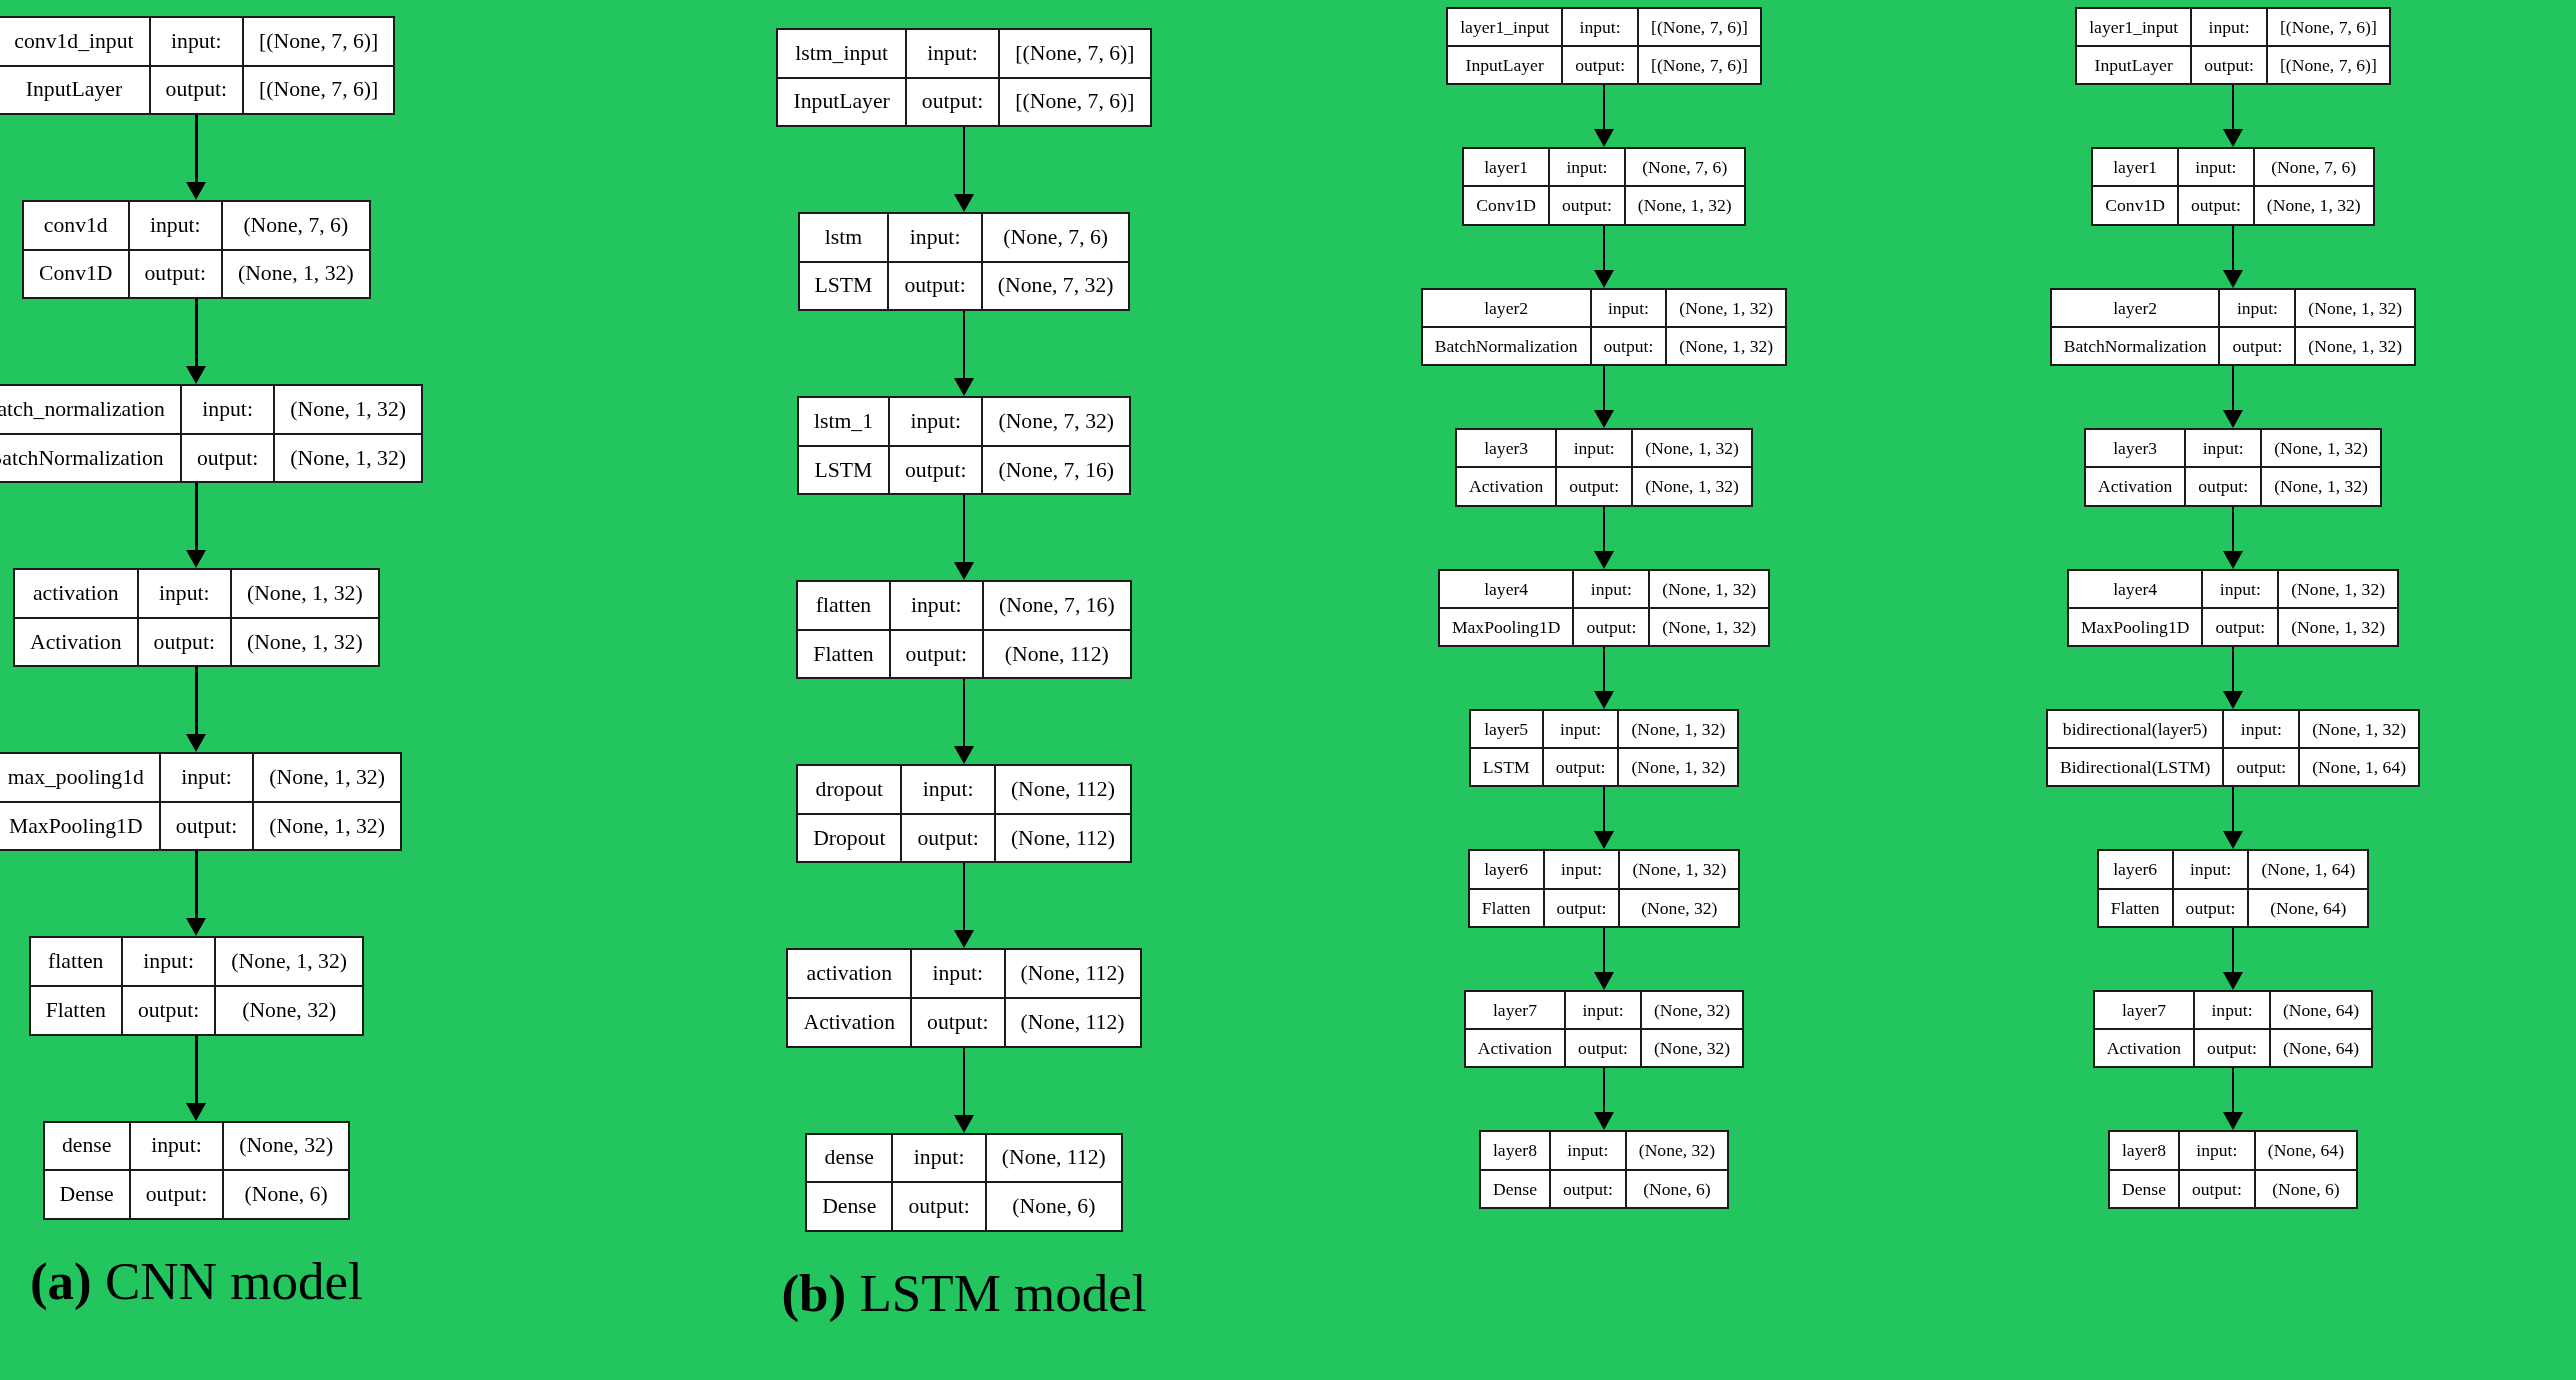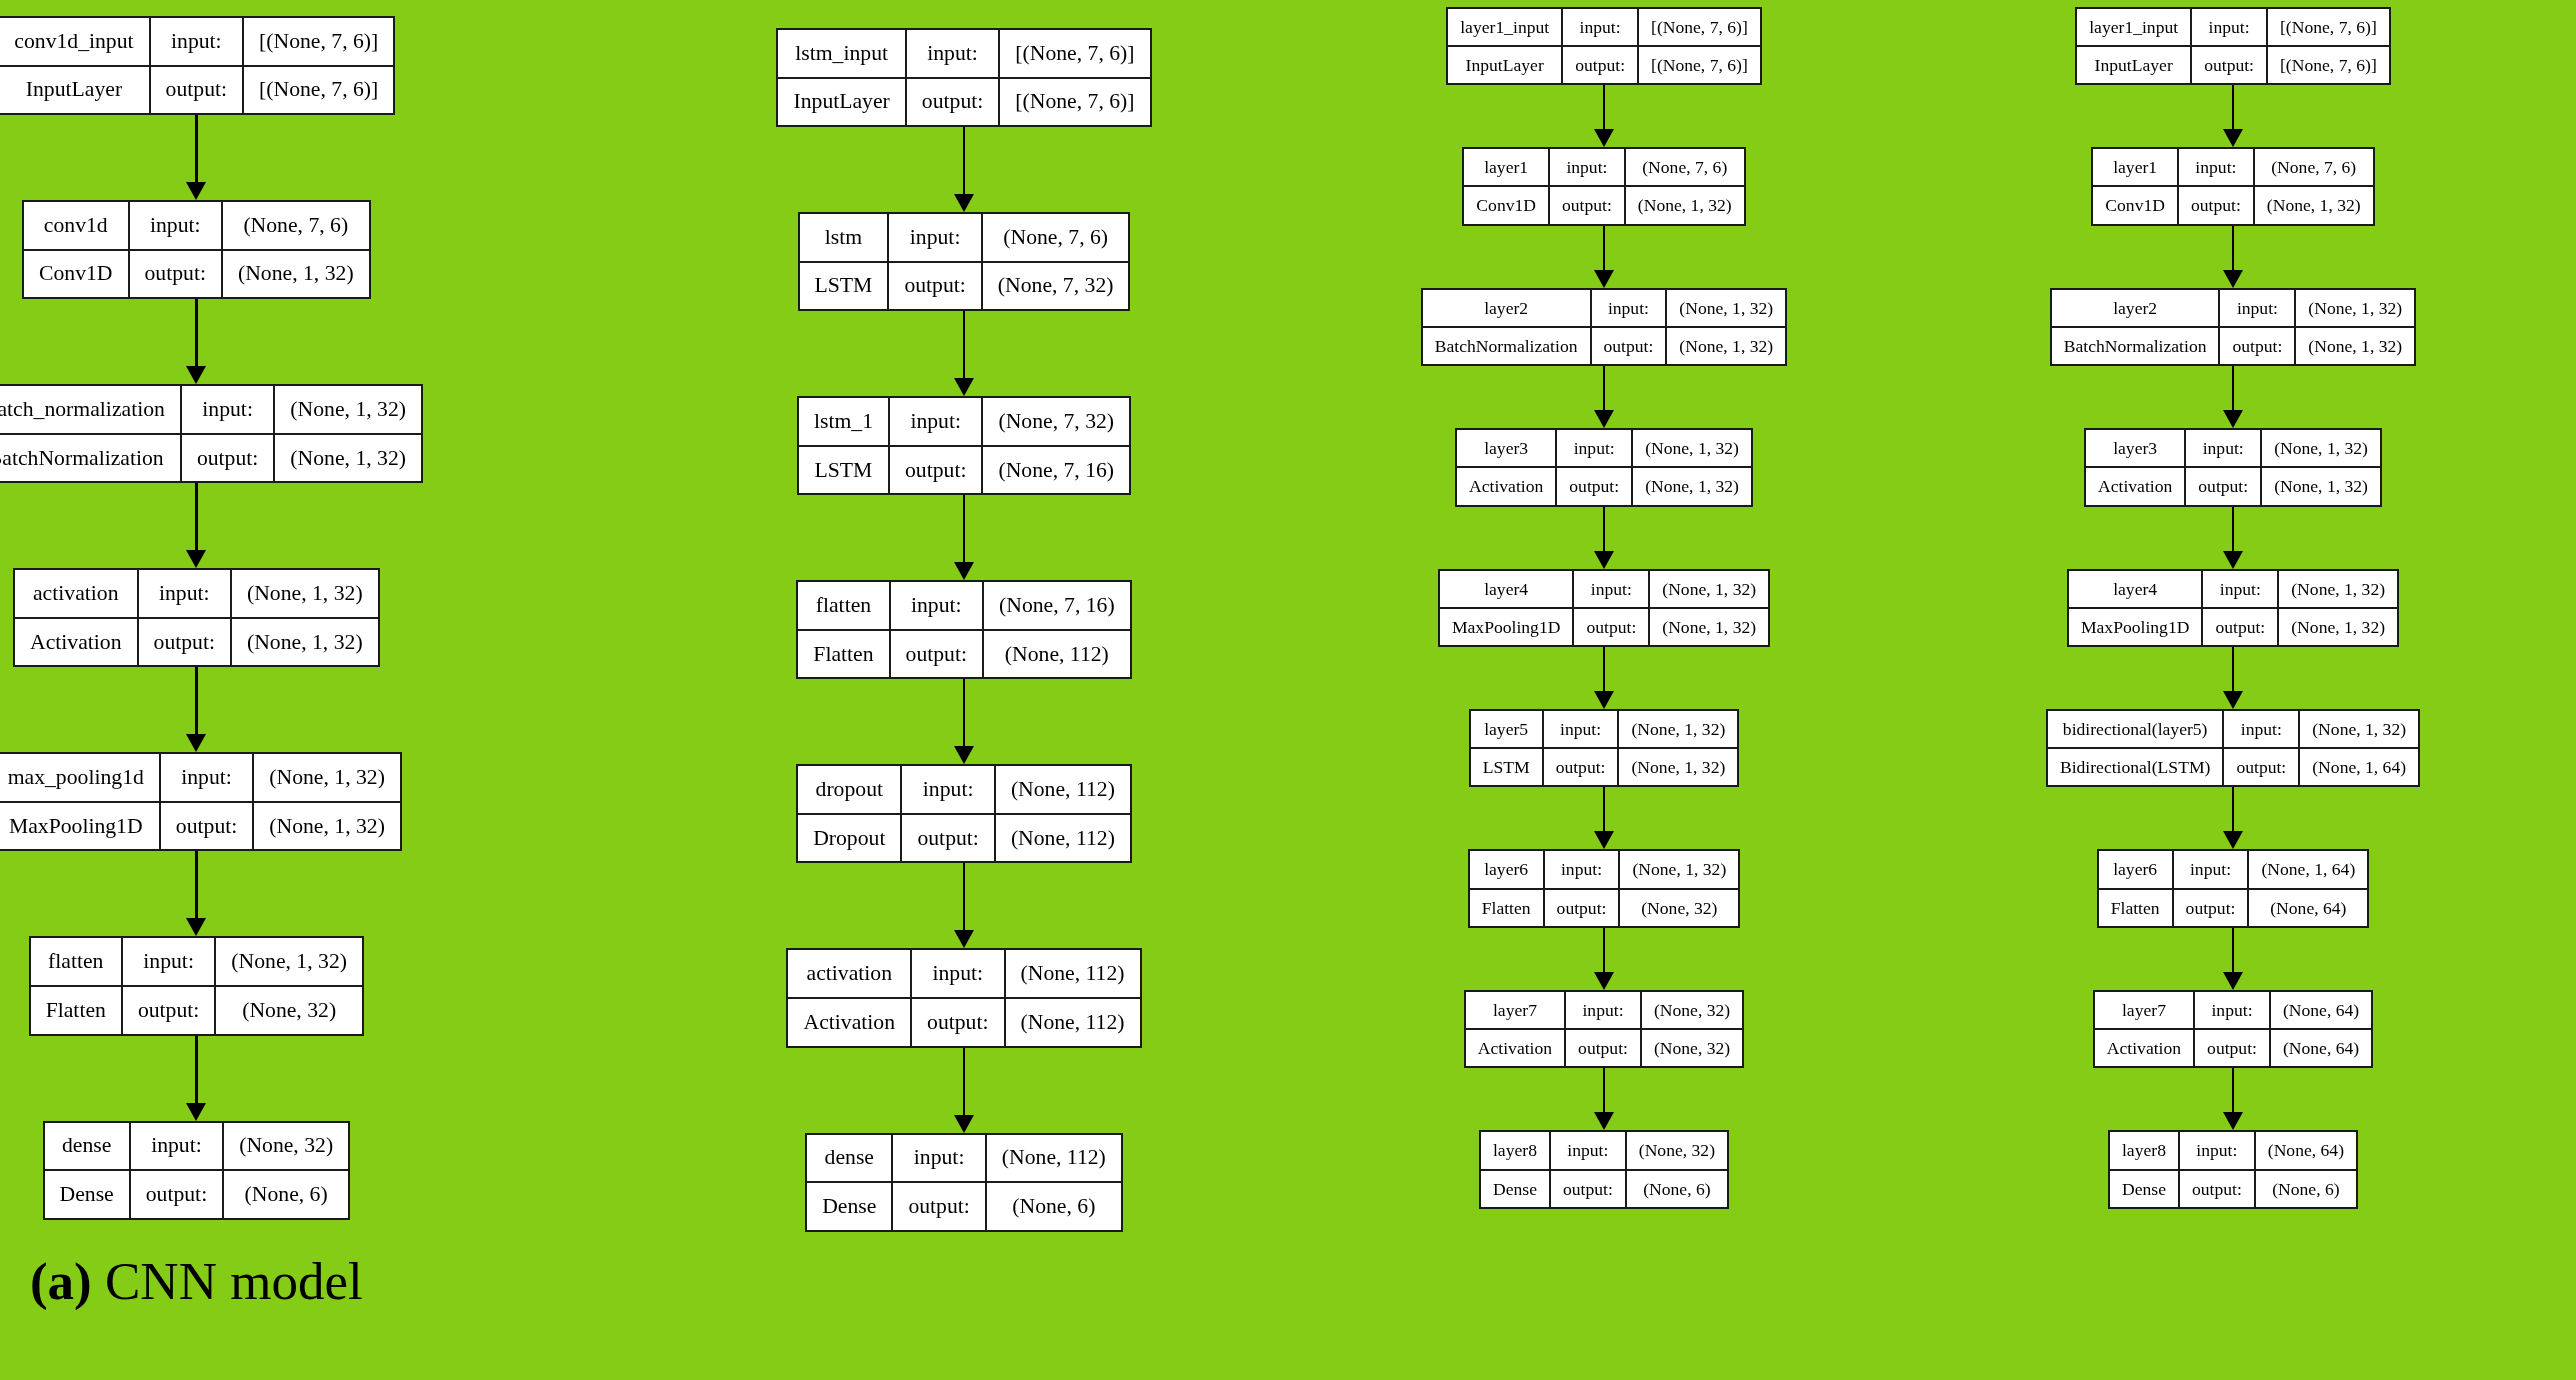--- a/index.html
+++ b/index.html
@@ -1,20 +1,20 @@
 <!DOCTYPE html>
 <html style="font-size:10.8px"><head>
 <meta charset="utf-8">
 <style>
   html, body { margin: 0; padding: 0; background: #fff; }
   .canvas {
     position: relative;
     width: 2576px;
     height: 1380px;
-    background: #84cc16;
+    background: #22c55e;
     font-family: "Liberation Serif", "DejaVu Serif", serif;
     color: #000;
     overflow: hidden;
   }
   .model-col {
     position: absolute;
     display: flex;
     flex-direction: column;
     align-items: center;
   }
@@ -274,20 +274,21 @@
     <div class="layer-box">
       <div class="cell c-name">dense</div>
       <div class="cell c-il">input:</div>
       <div class="cell c-is last-col">(None, 112)</div>
       <div class="cell c-type bottom-row">Dense</div>
       <div class="cell c-ol bottom-row">output:</div>
       <div class="cell c-os last-col bottom-row">(None, 6)</div>
     </div>
   </div>
       </div>
+    <div class="caption"><span class="cap-label">(b)</span> <span class="cap-text">LSTM model</span></div>
   </div>
 
   <div class="model-col col-c">
     <div class="stack">
         <div class="layer-entry">
 
     <div class="layer-box">
       <div class="cell c-name">layer1_input</div>
       <div class="cell c-il">input:</div>
       <div class="cell c-is last-col">[(None, 7, 6)]</div>

